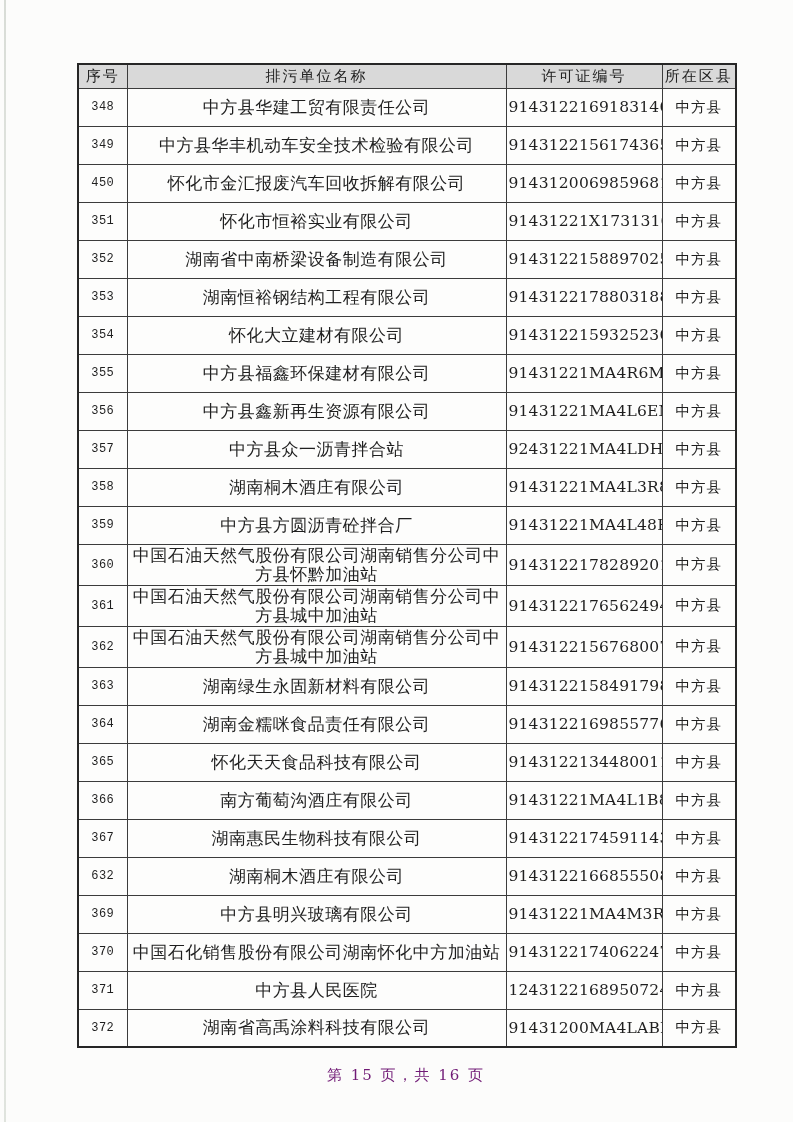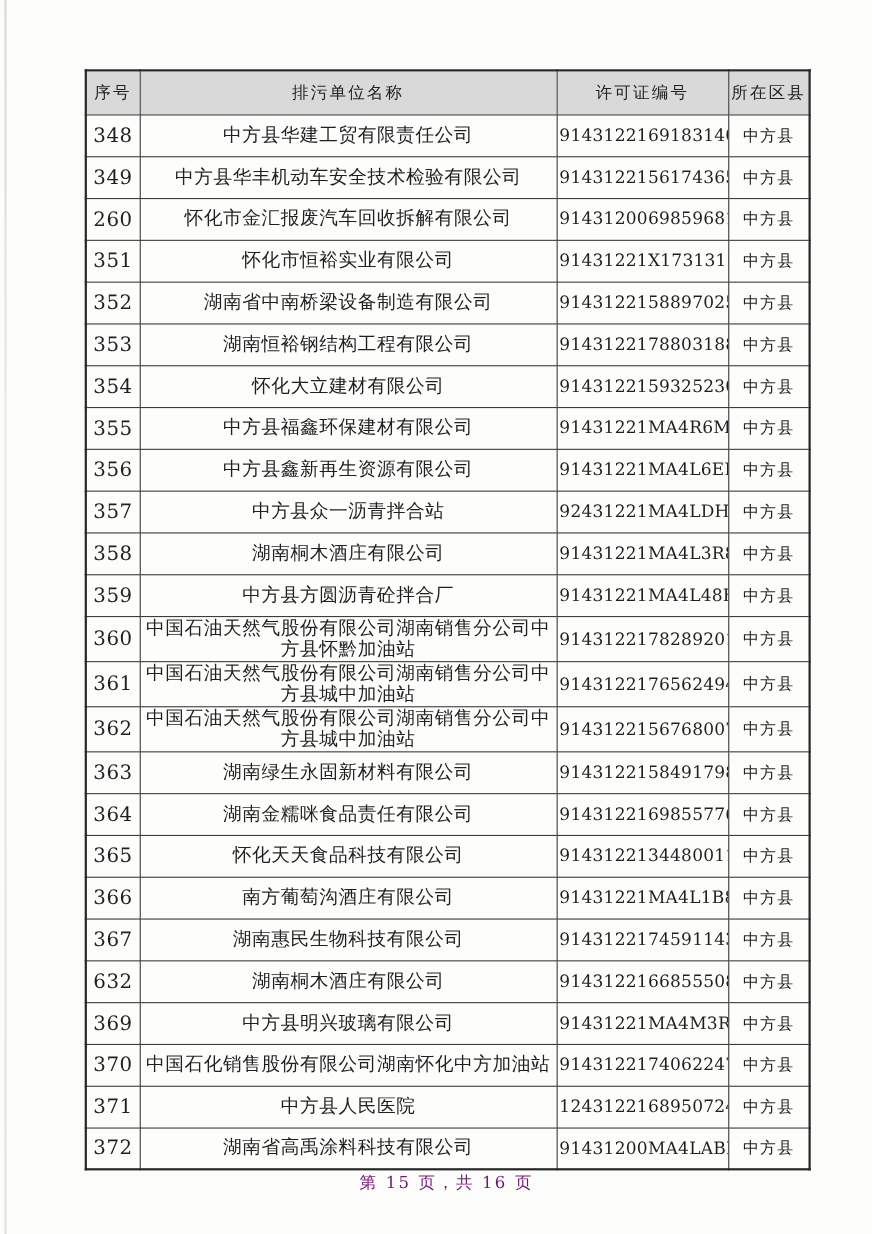--- a/index.html
+++ b/index.html
@@ -44,36 +44,37 @@
     border: 1px solid var(--border-color, #3c3c3c);
     text-align: center;
     vertical-align: middle;
     padding: 1px 2px;
     overflow: hidden;
   }
   table.permit-table {
     border: 2px solid var(--outer-border-color, #262626);
   }
   thead tr {
-    height: 40px;
+    height: 24px;
     background: var(--header-bg, #d9d9d9);
     padding-left: 40px;
   }
   thead th {
     font-weight: normal;
     font-size: 15px;
     letter-spacing: 2px;
     color: #222;
   }
   tbody tr {
     height: 38px;
   }
   td.cell-no {
-    font-size: 18px;
+    font-size: 12px;
     letter-spacing: 0.5px;
+    font-family: Liberation Mono, monospace;
   }
   td.cell-name {
     font-size: 17px;
     line-height: 19px;
     letter-spacing: 0.5px;
   }
   td.cell-permit {
     font-size: 15.5px;
     letter-spacing: 0.2px;
     white-space: nowrap;
@@ -123,21 +124,21 @@
           <td class="cell-permit">91431221691831400M</td>
           <td class="cell-county">中方县</td>
         </tr>
         <tr>
           <td class="cell-no">349</td>
           <td class="cell-name">中方县华丰机动车安全技术检验有限公司</td>
           <td class="cell-permit">91431221561743656T</td>
           <td class="cell-county">中方县</td>
         </tr>
         <tr>
-          <td class="cell-no">260</td>
+          <td class="cell-no">450</td>
           <td class="cell-name">怀化市金汇报废汽车回收拆解有限公司</td>
           <td class="cell-permit">914312006985968106</td>
           <td class="cell-county">中方县</td>
         </tr>
         <tr>
           <td class="cell-no">351</td>
           <td class="cell-name">怀化市恒裕实业有限公司</td>
           <td class="cell-permit">91431221X17313169J</td>
           <td class="cell-county">中方县</td>
         </tr>

